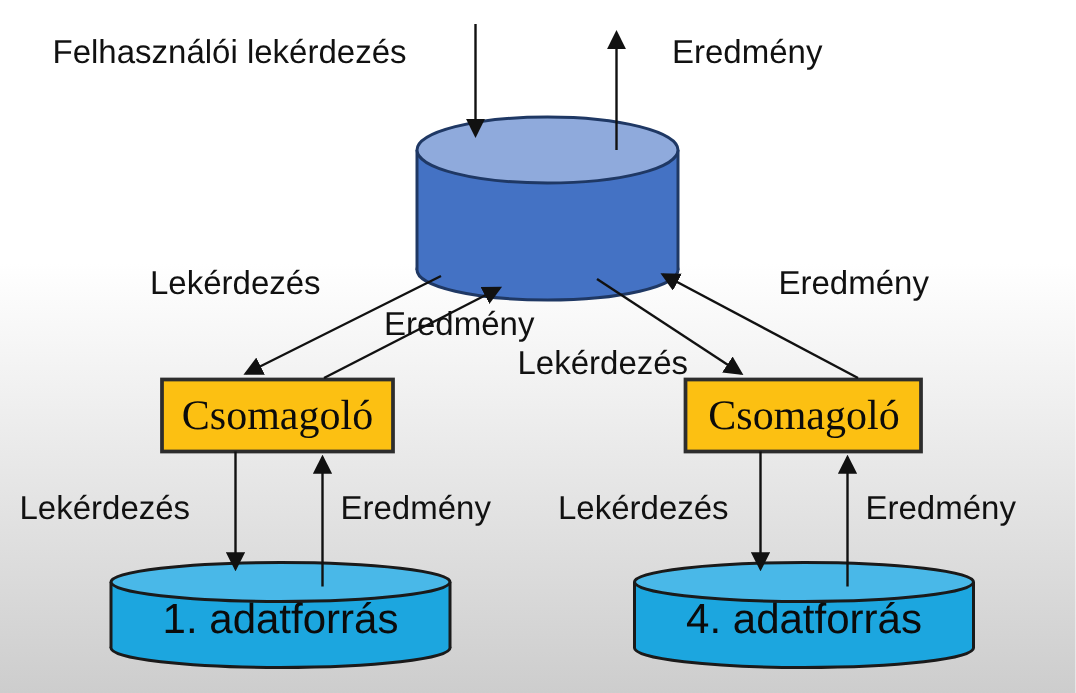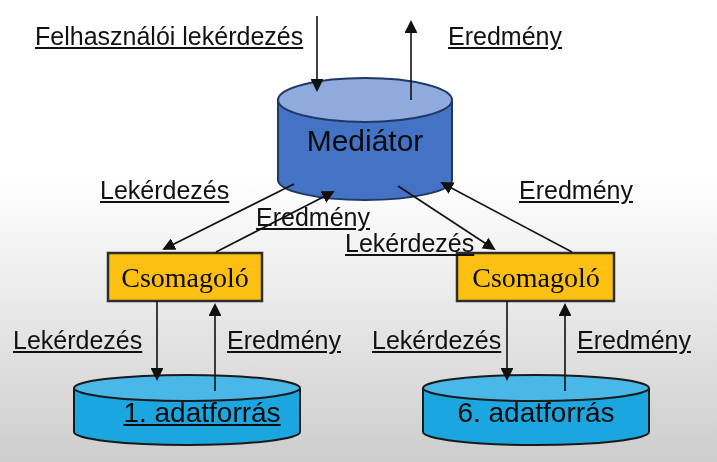--- a/index.html
+++ b/index.html
@@ -7,24 +7,23 @@
   .stage{
     position:relative;
     width:717px;height:462px;
     overflow:hidden;
     background:linear-gradient(180deg,#ffffff 0%,#ffffff 38%,#ececec 62%,#cdcdcd 100%);
   }
   .stage svg{position:absolute;left:0;top:0;}
   .lbl{
     position:absolute;
     color:#111111;
-    font-size:25px;
+    font-size:22px;
     line-height:1.1;
     white-space:nowrap;
-    text-decoration:underline;
   }
   .node-lbl{
     position:absolute;
     transform:translate(-50%,-50%);
     color:#0b0b0b;
     white-space:nowrap;
   }
   .lbl-mediator{font-size:30px;}
   .lbl-wrapper{font-size:28px;font-family:Liberation Serif, serif;}
   .lbl-source{font-size:28px;}
@@ -78,25 +77,24 @@
       <line x1="216" y1="252" x2="333" y2="192" marker-end="url(#arrow)"></line>
       <line x1="398" y1="186" x2="494" y2="249" marker-end="url(#arrow)"></line>
       <line x1="572" y1="252" x2="442" y2="183" marker-end="url(#arrow)"></line>
       <line x1="157" y1="301" x2="157" y2="379" marker-end="url(#arrow)"></line>
       <line x1="215" y1="391" x2="215" y2="305" marker-end="url(#arrow)"></line>
       <line x1="507" y1="301" x2="507" y2="379" marker-end="url(#arrow)"></line>
       <line x1="565" y1="391" x2="565" y2="305" marker-end="url(#arrow)"></line>
     </g>
   </svg>
 
-  <div class="node-lbl lbl-mediator" style="left:365px;top:141px;">Mediátor</div>
   <div class="node-lbl lbl-wrapper" style="left:185px;top:278px;">Csomagoló</div>
   <div class="node-lbl lbl-wrapper" style="left:536px;top:278px;">Csomagoló</div>
-  <div class="node-lbl lbl-source" style="left:202px;top:413px;text-decoration:underline;">1. adatforrás</div>
-  <div class="node-lbl lbl-source" style="left:536px;top:413px;">6. adatforrás</div>
+  <div class="node-lbl lbl-source" style="left:187px;top:413px;">1. adatforrás</div>
+  <div class="node-lbl lbl-source" style="left:536px;top:413px;">4. adatforrás</div>
 
   <div class="lbl" style="left:35px;top:23px;">Felhasználói lekérdezés</div>
   <div class="lbl" style="left:448px;top:23px;">Eredmény</div>
   <div class="lbl" style="left:100px;top:177px;">Lekérdezés</div>
   <div class="lbl" style="left:256px;top:204px;">Eredmény</div>
   <div class="lbl" style="left:345px;top:230px;">Lekérdezés</div>
   <div class="lbl" style="left:519px;top:177px;">Eredmény</div>
   <div class="lbl" style="left:13px;top:327px;">Lekérdezés</div>
   <div class="lbl" style="left:227px;top:327px;">Eredmény</div>
   <div class="lbl" style="left:372px;top:327px;">Lekérdezés</div>

